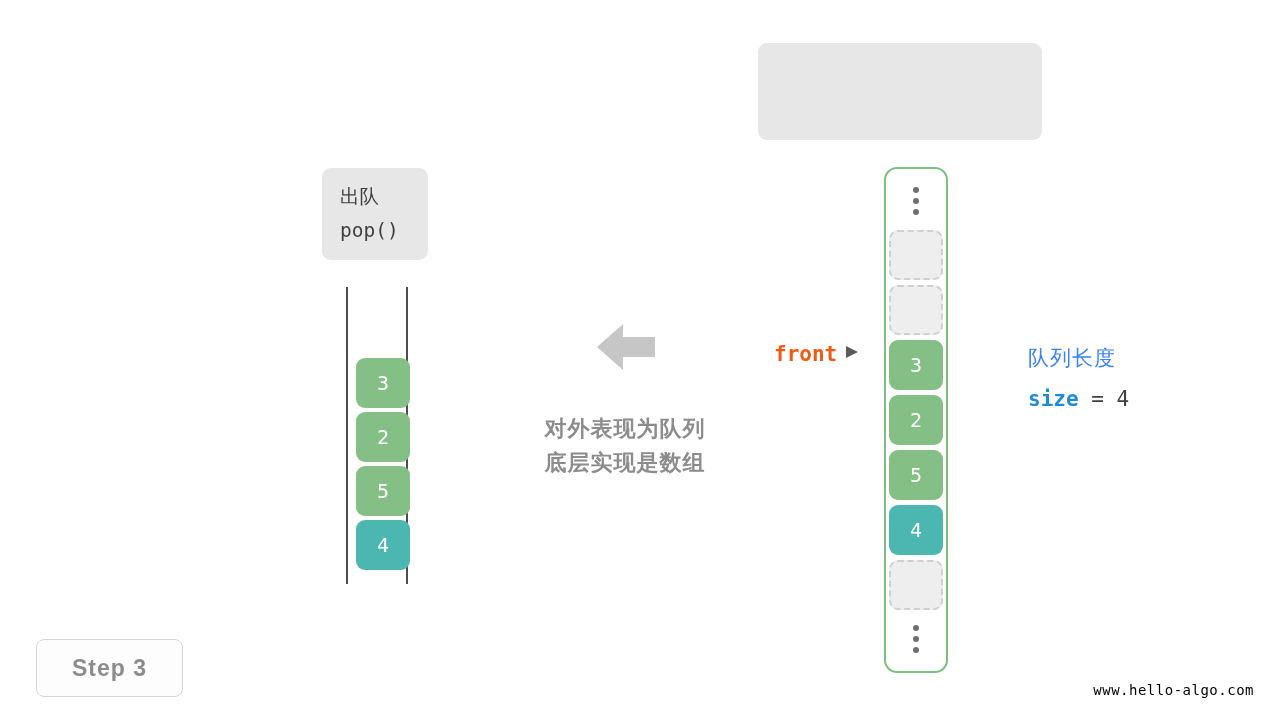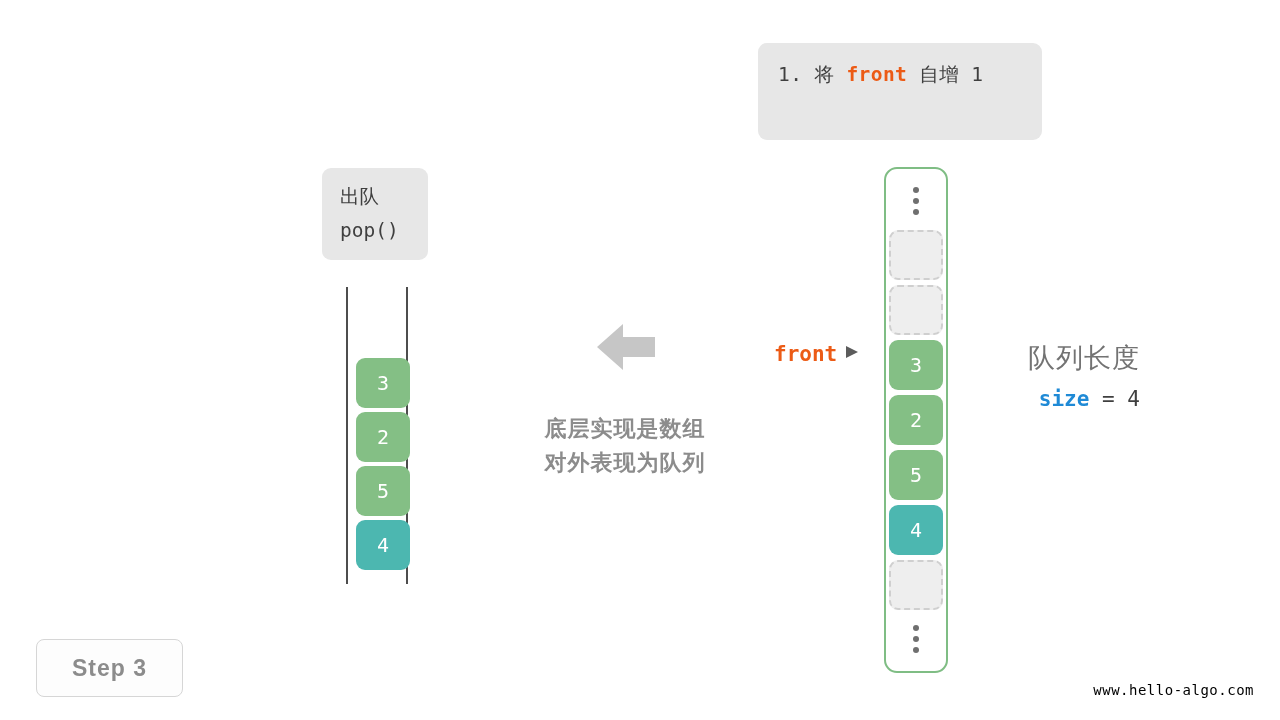--- a/index.html
+++ b/index.html
@@ -126,21 +126,21 @@
     align-items: center;
     padding: 6px 0;
   }
   .vdots i { display: block; width: 6px; height: 6px; border-radius: 50%; background: #6f6f6f; }
 
   
   #size-annotation {
     left: 1028px; top: 342px;
   }
   #size-annotation .line1 {
-    font-size: 27px; color: #737373; line-height: 32px; letter-spacing: 1px;
+    font-size: 21px; color: #3b82f6; line-height: 32px; letter-spacing: 1px;
   }
   #size-annotation .line2 {
     font-family: "DejaVu Sans Mono", "Liberation Mono", monospace;
     font-size: 21px; color: #3f3f3f; line-height: 34px; margin-top: 8px; text-align: right;
   }
 
   
   #step-badge {
     left: 36px; top: 639px;
     width: 145px; height: 56px;
@@ -160,27 +160,20 @@
     font-family: "DejaVu Sans Mono", "Liberation Mono", monospace;
     font-size: 14px;
     color: #000000;
     letter-spacing: 0.5px;
   }
 </style>
 </head>
 <body>
 
 <div class="abs" id="instruction-box">
-  <div>
-    <span>1.</span>
-    <span>将</span>
-    <span class="kw-front">front</span>
-    <span>自增</span>
-    <span>1</span>
-  </div>
 </div>
 
 <div class="abs" id="pop-label-box">
   <div>出队</div>
   <div>pop()</div>
 </div>
 
 <div class="abs" id="left-queue">
   <div class="rail rail-left"></div>
   <div class="rail rail-right"></div>
@@ -192,22 +185,22 @@
     </div>
 </div>
 
 <div class="abs" id="flow-arrow">
   <svg width="58" height="50" viewBox="0 0 58 50" aria-hidden="true">
     <polygon points="0,25 26,2 26,15 58,15 58,35 26,35 26,48" fill="#c6c6c6"></polygon>
   </svg>
 </div>
 
 <div class="abs" id="middle-caption">
+  <div>对外表现为队列</div>
   <div>底层实现是数组</div>
-  <div>对外表现为队列</div>
 </div>
 
 <div class="abs" id="front-pointer">
   <span class="ptr-text">front</span>
   <span>
     <svg width="14" height="14" viewBox="0 0 14 14" aria-hidden="true">
       <polygon points="1,1 13,7 1,13" fill="#5c5c5c"></polygon>
     </svg>
   </span>
 </div>

